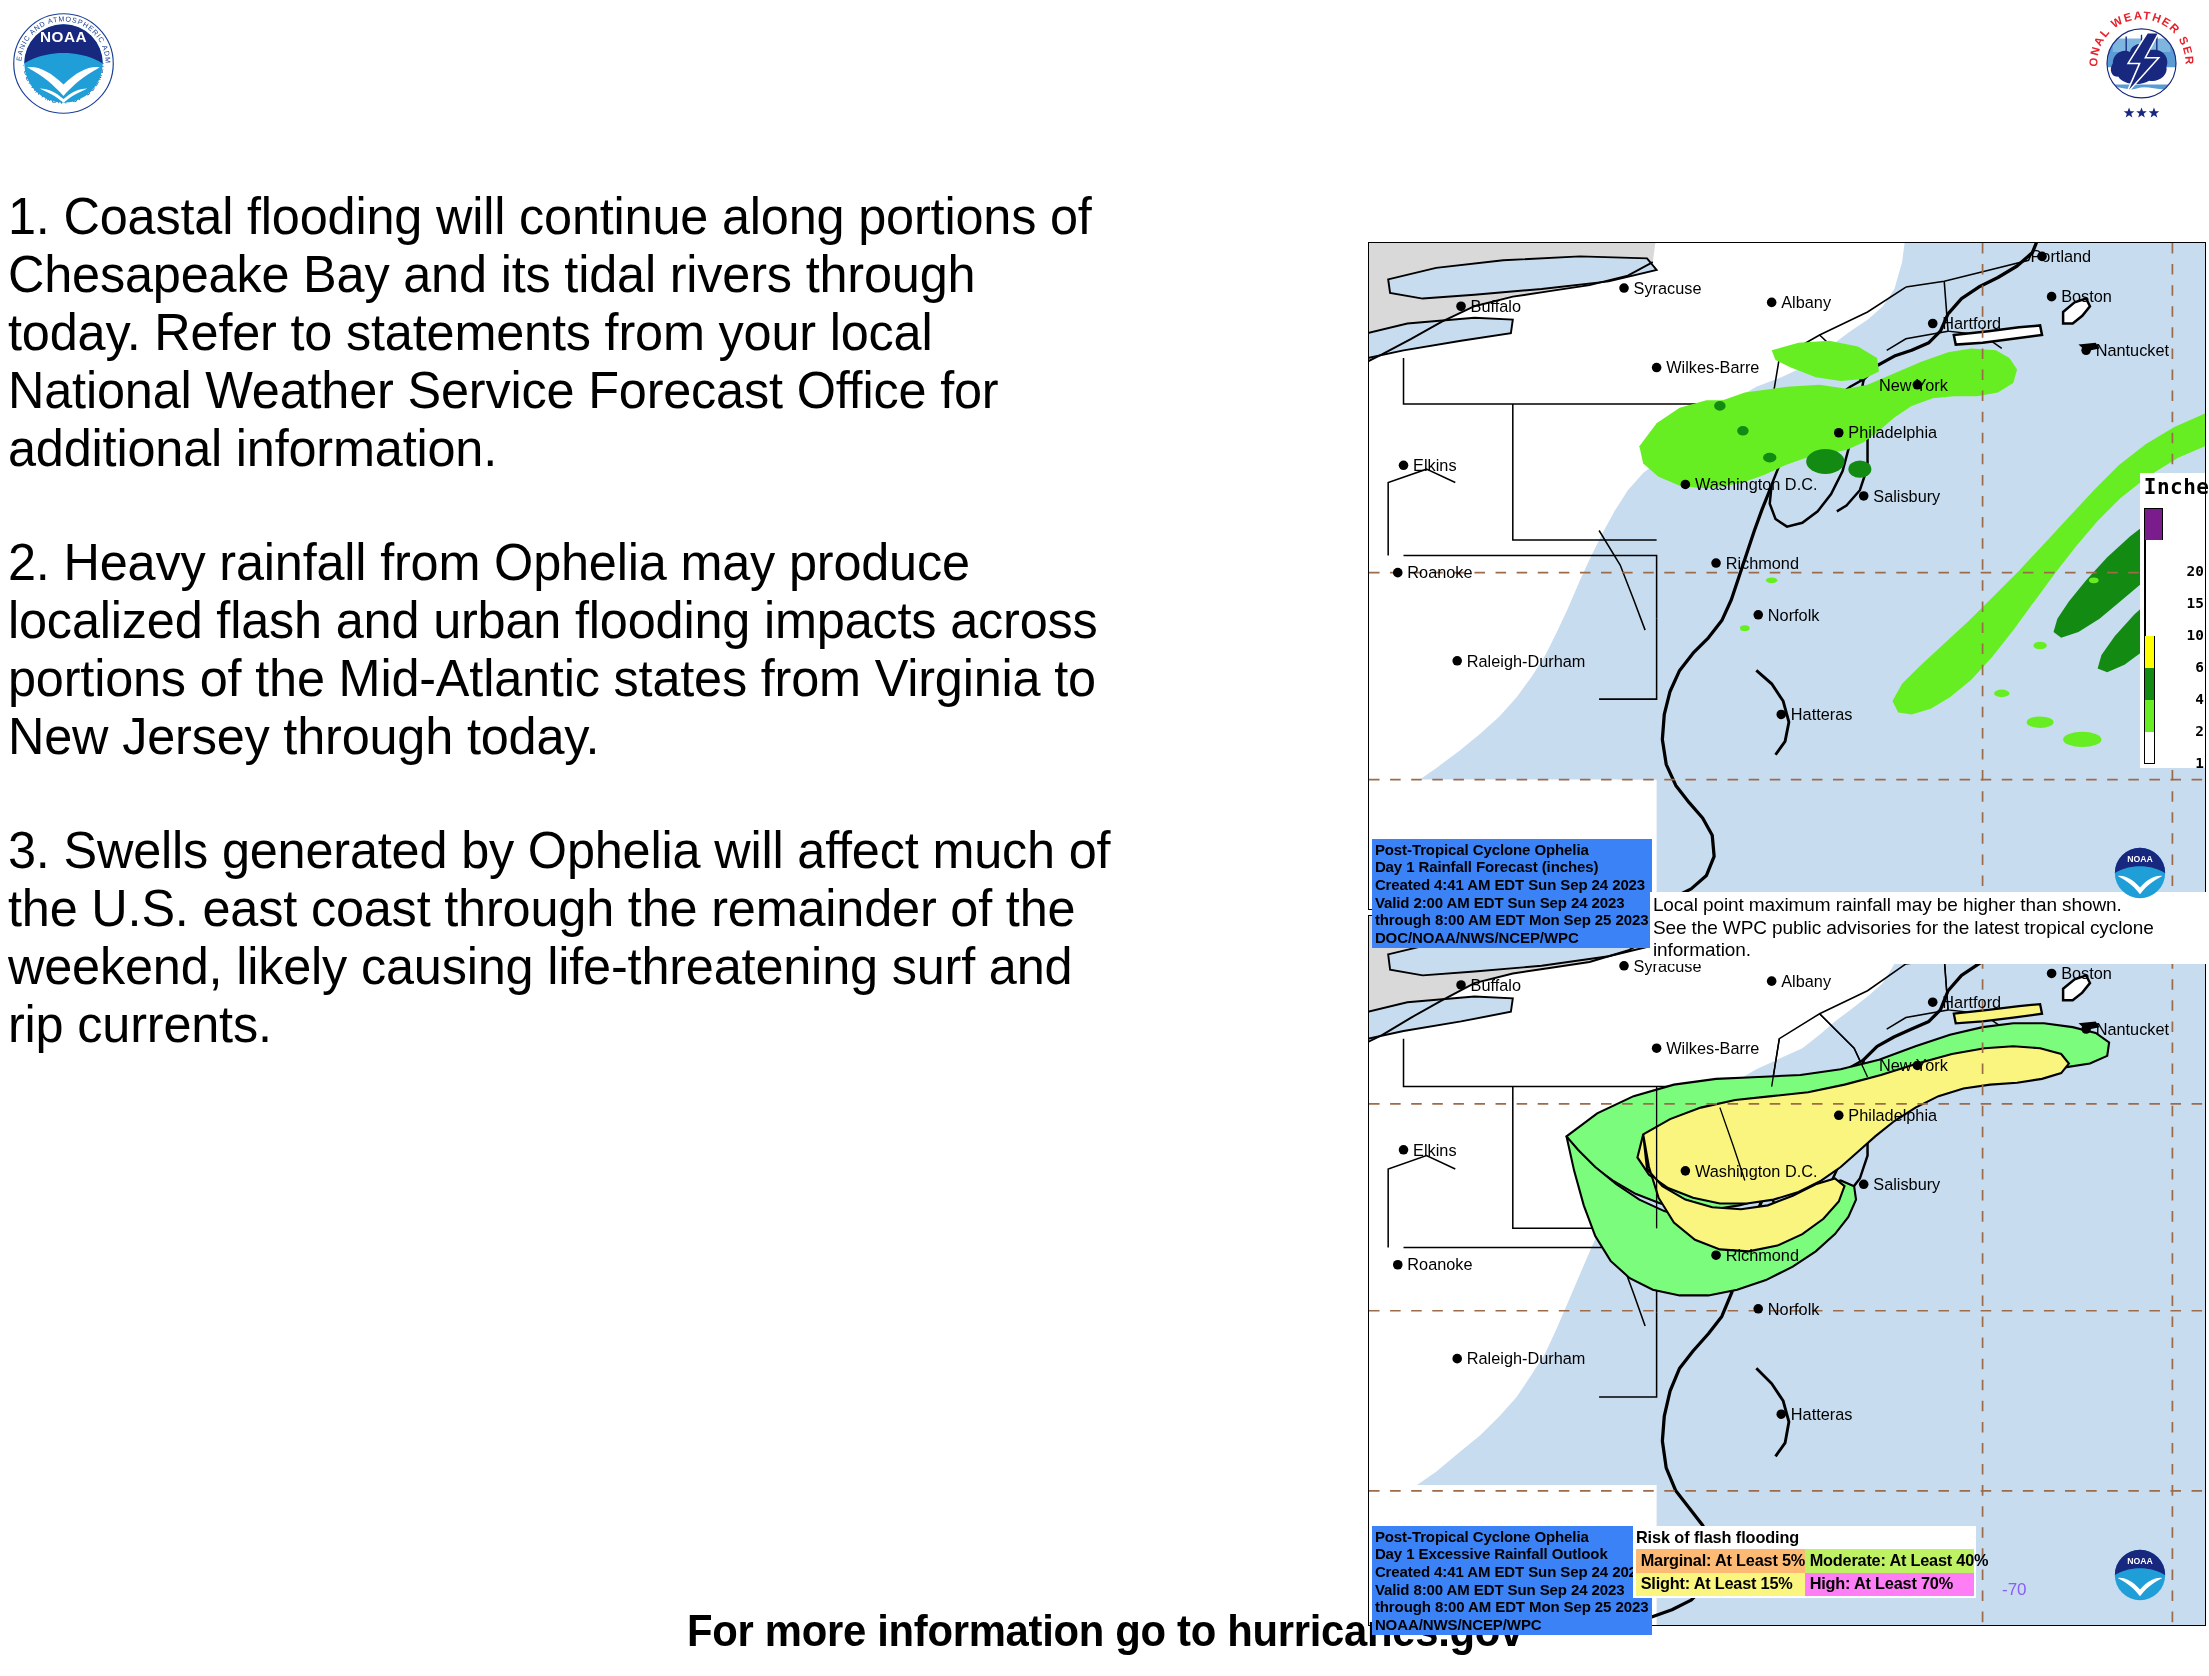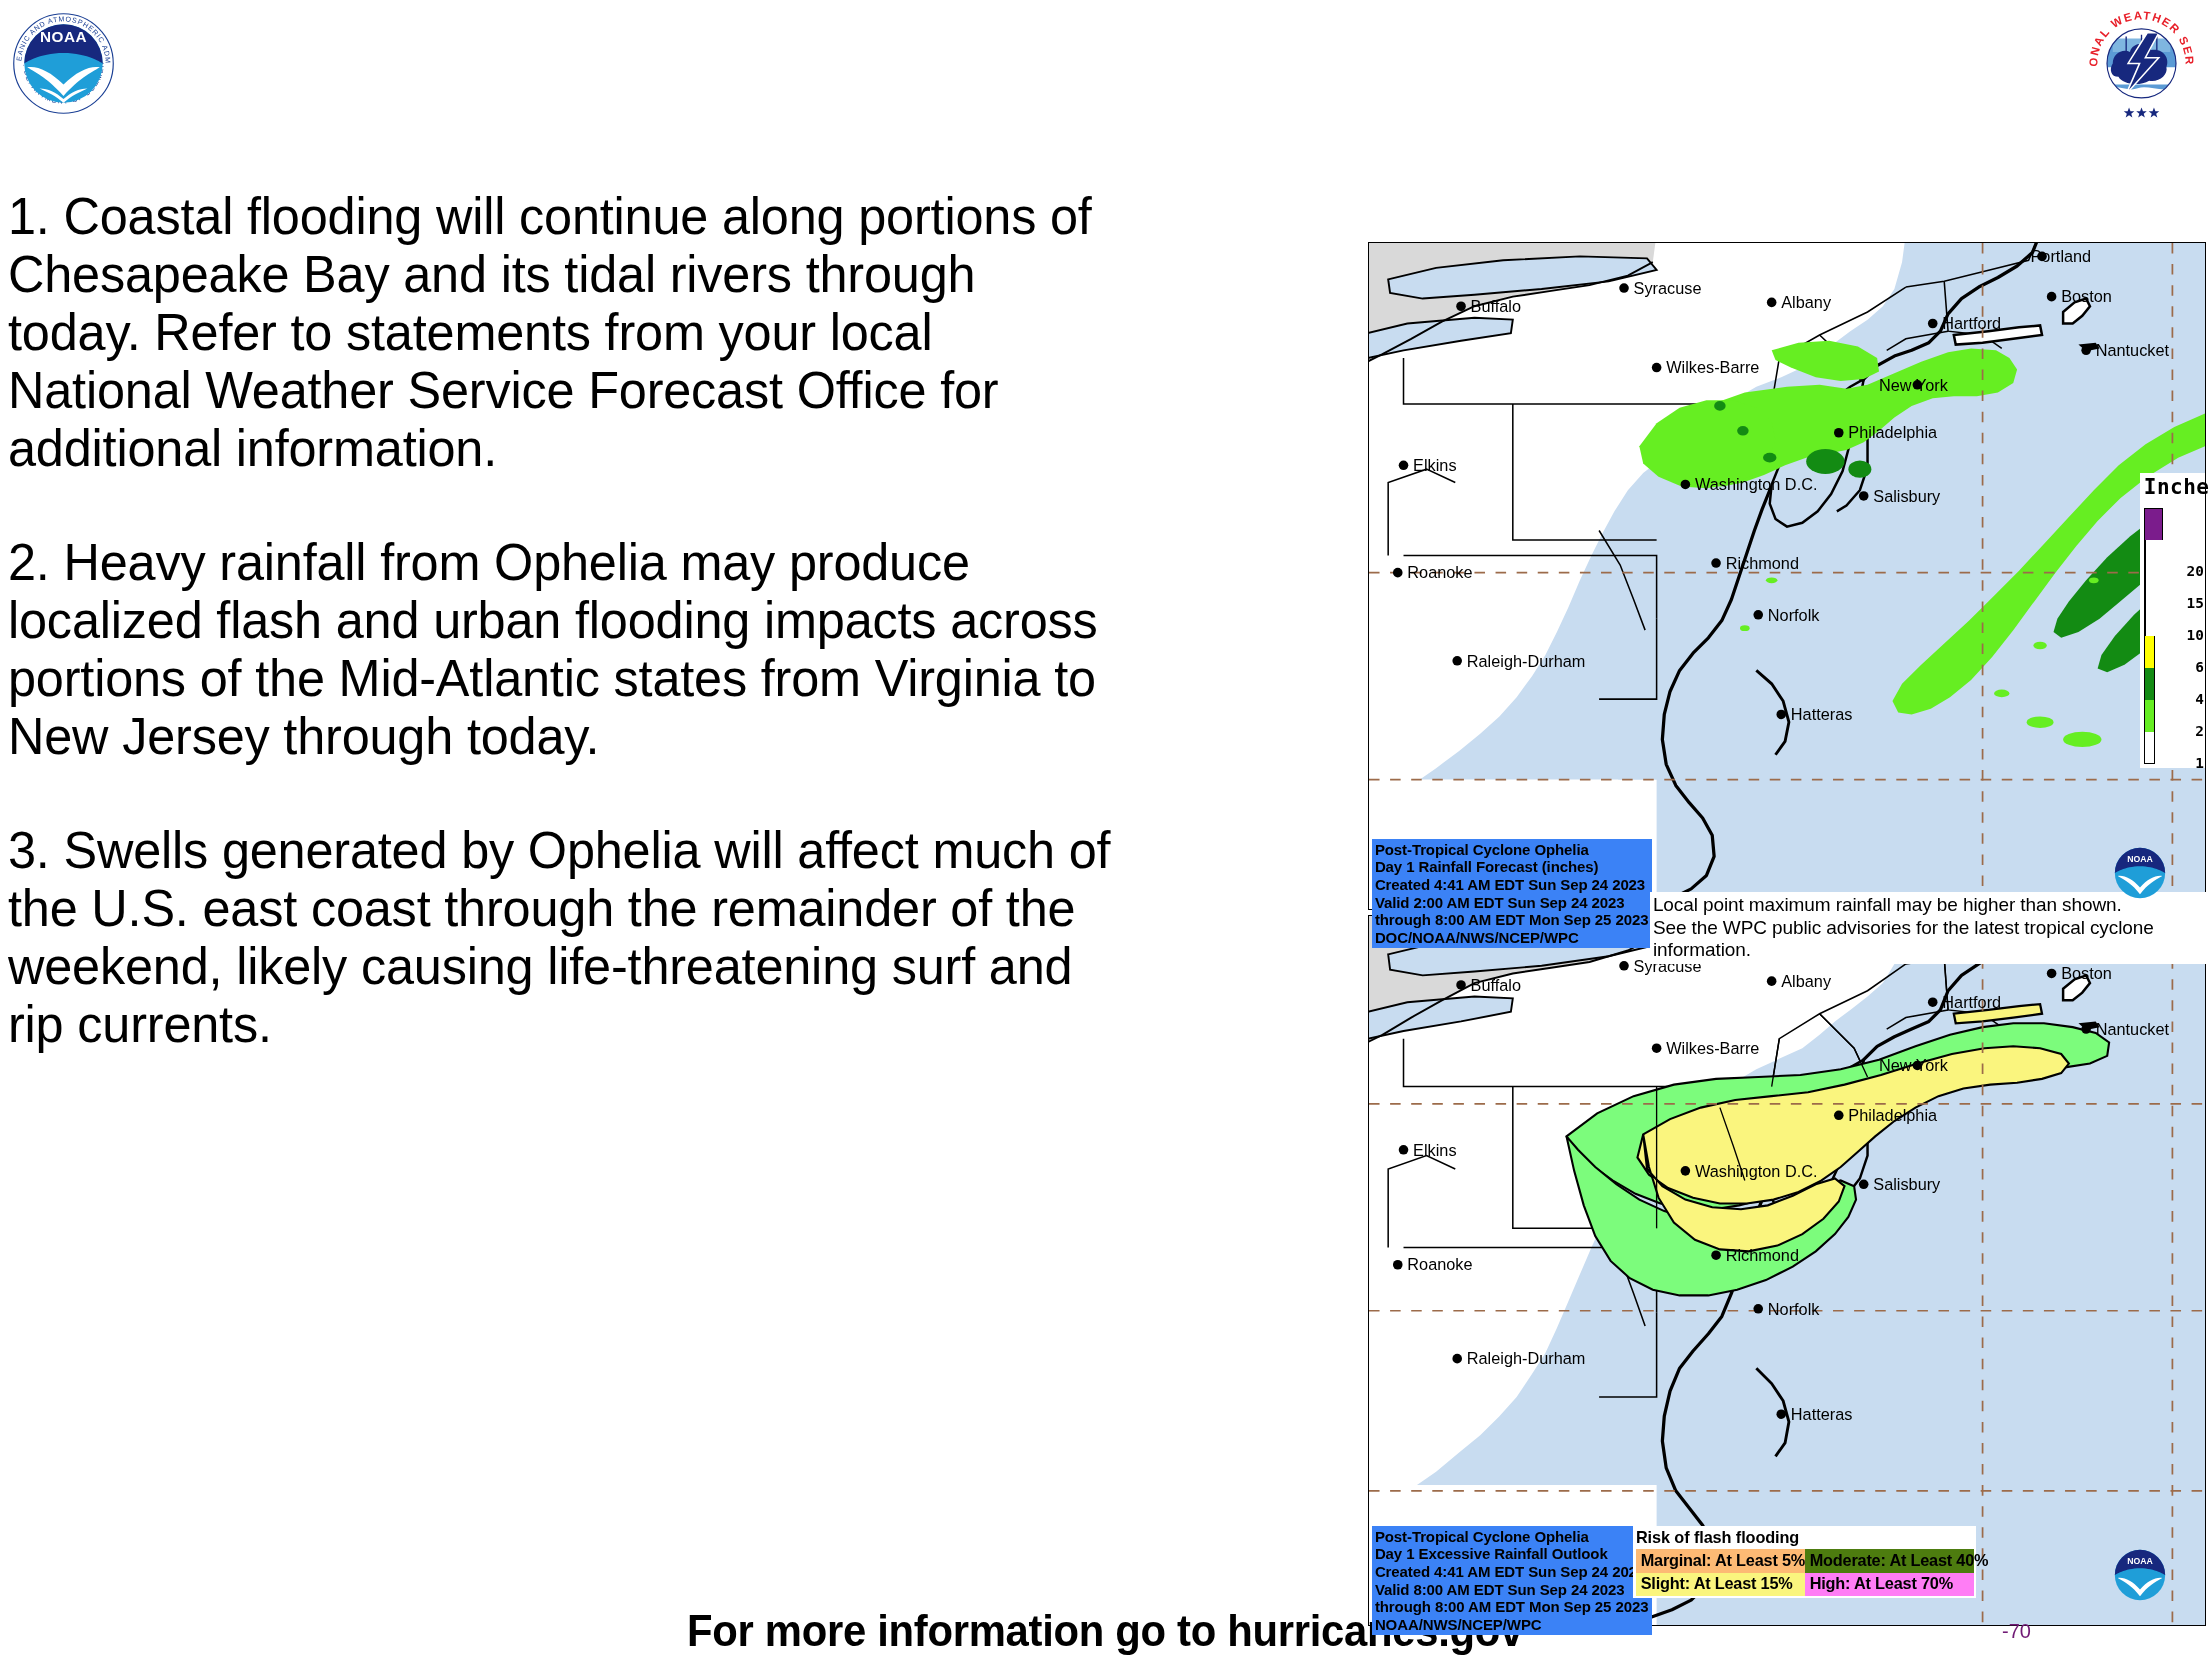--- a/index.html
+++ b/index.html
@@ -205,24 +205,23 @@
     letter-spacing: -0.2px;
     white-space: nowrap;
     box-sizing: border-box;
     width: 169px;
   }
 
   
   #lon-label {
     position: absolute;
     left: 2002px; top: 1580px;
-    font-size: 20px;
-    color: #701a75;
+    font-size: 17px;
+    color: #8b5cf6;
     z-index: 5;
-    margin-top: 40px;
   }
 
   
   .noaa-badge {
     position: absolute;
     width: 60px; height: 60px;
     z-index: 7;
   }
   #badge-rainfall { left: 2110px; top: 843px; }
   #badge-outlook  { left: 2110px; top: 1545px; }
@@ -624,21 +623,21 @@
 Day 1 Excessive Rainfall Outlook
 Created 4:41 AM EDT Sun Sep 24 2023
 Valid 8:00 AM EDT Sun Sep 24 2023
 through 8:00 AM EDT Mon Sep 25 2023
 NOAA/NWS/NCEP/WPC</div>
 
 <div id="risk-legend">
   <div id="risk-legend-title">Risk of flash flooding</div>
   <div class="risk-row">
     <div class="risk-cell" style="background: #fdba74;">Marginal: At Least 5%</div>
-    <div class="risk-cell" style="background: #4d7c0f;">Moderate: At Least 40%</div>
+    <div class="risk-cell" style="background: #bef264;">Moderate: At Least 40%</div>
   </div>
   <div class="risk-row">
     <div class="risk-cell" style="background: rgb(250, 245, 126);">Slight: At Least 15%</div>
     <div class="risk-cell" style="background: rgb(255, 125, 245);">High: At Least 70%</div>
   </div>
 </div>
 
 <div id="lon-label">-70</div>
 
 <div class="noaa-badge" id="badge-outlook">

